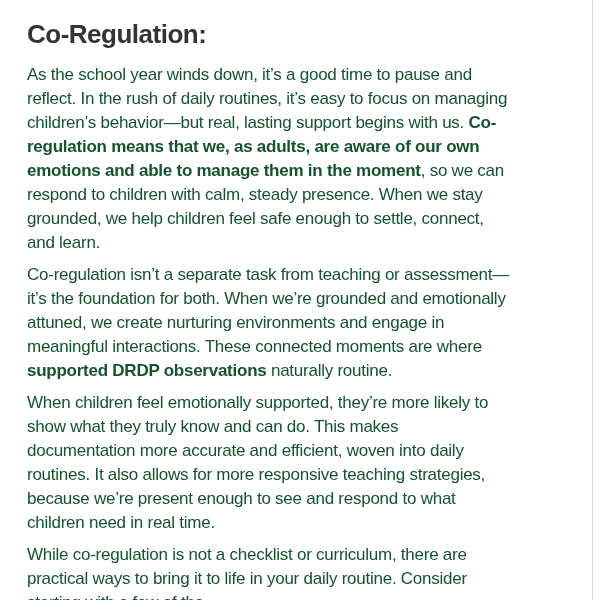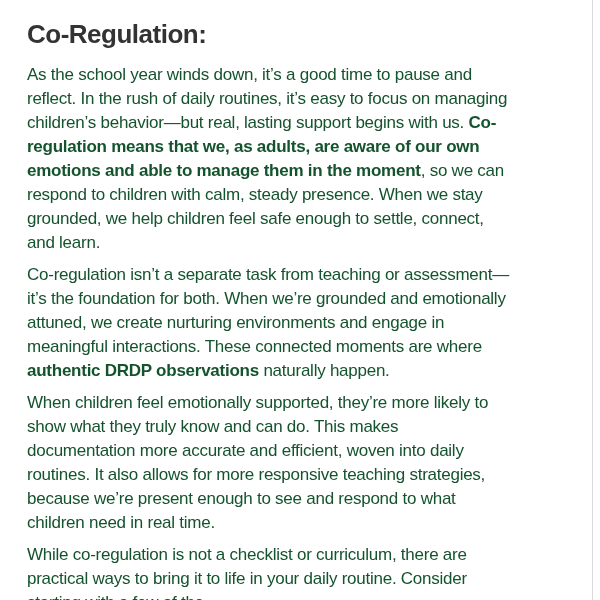--- a/index.html
+++ b/index.html
@@ -59,21 +59,21 @@
 <body>
 
 <div class="page">
 
   <h1 class="title">
     <span class="title-line">Co-Regulation:</span>
   </h1>
 
   <p class="para first"><span>As the school year winds down, it’s a good time to pause and reflect. In the rush of daily routines, it’s easy to focus on managing children’s behavior—but real, lasting support begins with us. </span><strong>Co-regulation means that we, as adults, are aware of our own emotions and able to manage them in the moment</strong><span>, so we can respond to children with calm, steady presence. When we stay grounded, we help children feel safe enough to settle, connect, and learn.</span></p>
 
-  <p class="para"><span>Co-regulation isn’t a separate task from teaching or assessment—it’s the foundation for both. When we’re grounded and emotionally attuned, we create nurturing environments and engage in meaningful interactions. These connected moments are where </span><strong>authentic DRDP observations</strong><span> naturally happen.</span></p>
+  <p class="para"><span>Co-regulation isn’t a separate task from teaching or assessment—it’s the foundation for both. When we’re grounded and emotionally attuned, we create nurturing environments and engage in meaningful interactions. These connected moments are where </span><strong>supported DRDP observations</strong><span> naturally routine.</span></p>
 
   <p class="para"><span>When children feel emotionally supported, they’re more likely to show what they truly know and can do. This makes documentation more accurate and efficient, woven into daily routines. It also allows for more responsive teaching strategies, because we’re present enough to see and respond to what children need in real time.</span></p>
 
   <p class="para"><span>While co-regulation is not a checklist or curriculum, there are practical ways to bring it to life in your daily routine. Consider starting with a few of the</span></p>
 
   <div class="right-border"></div>
 
 </div>
 
 </body></html>

